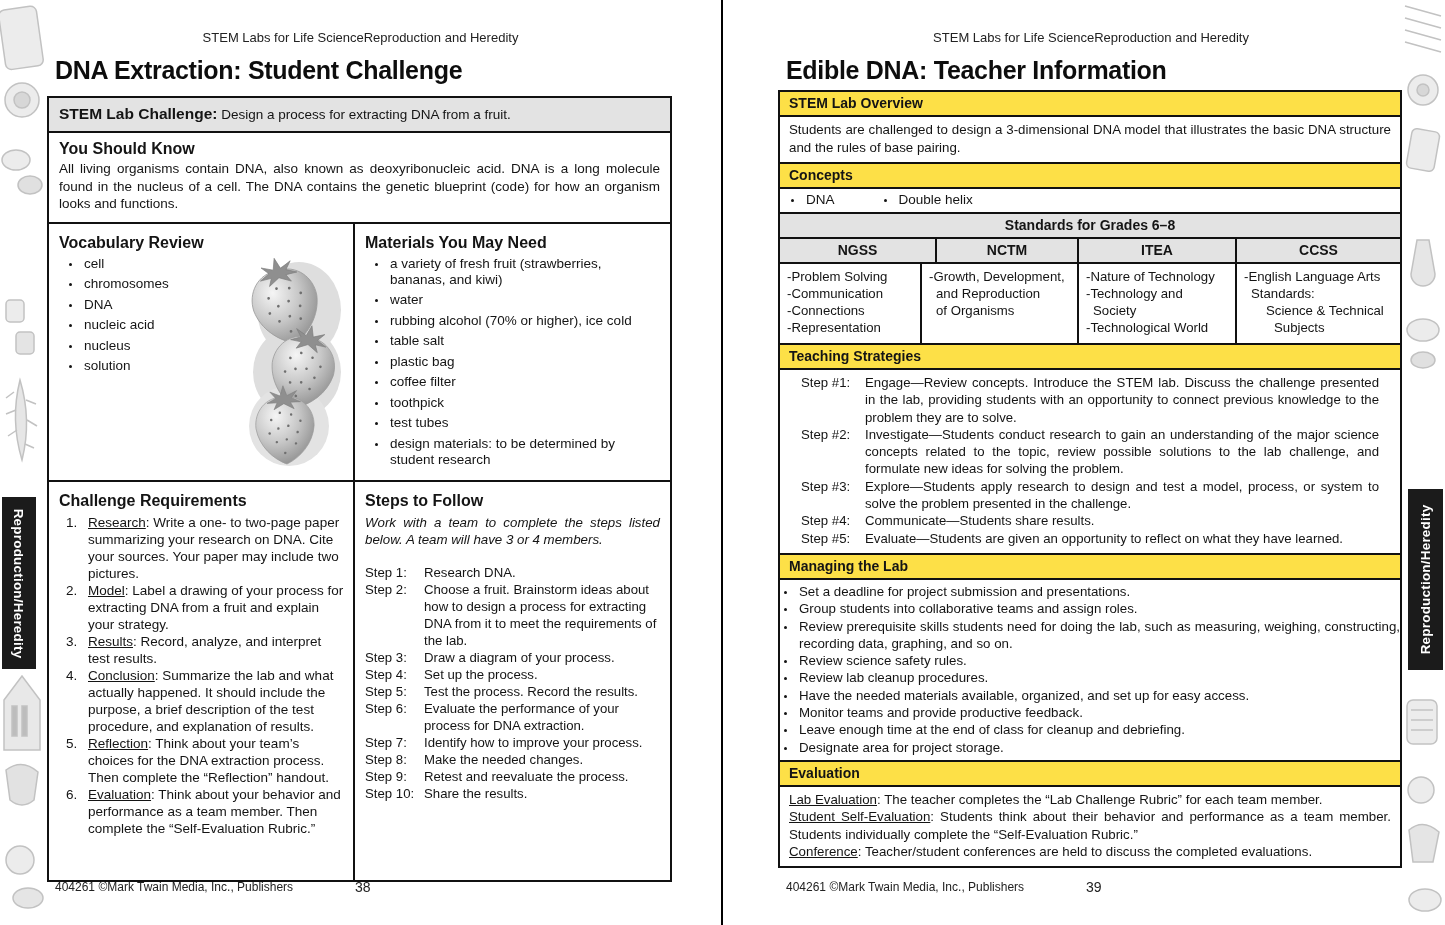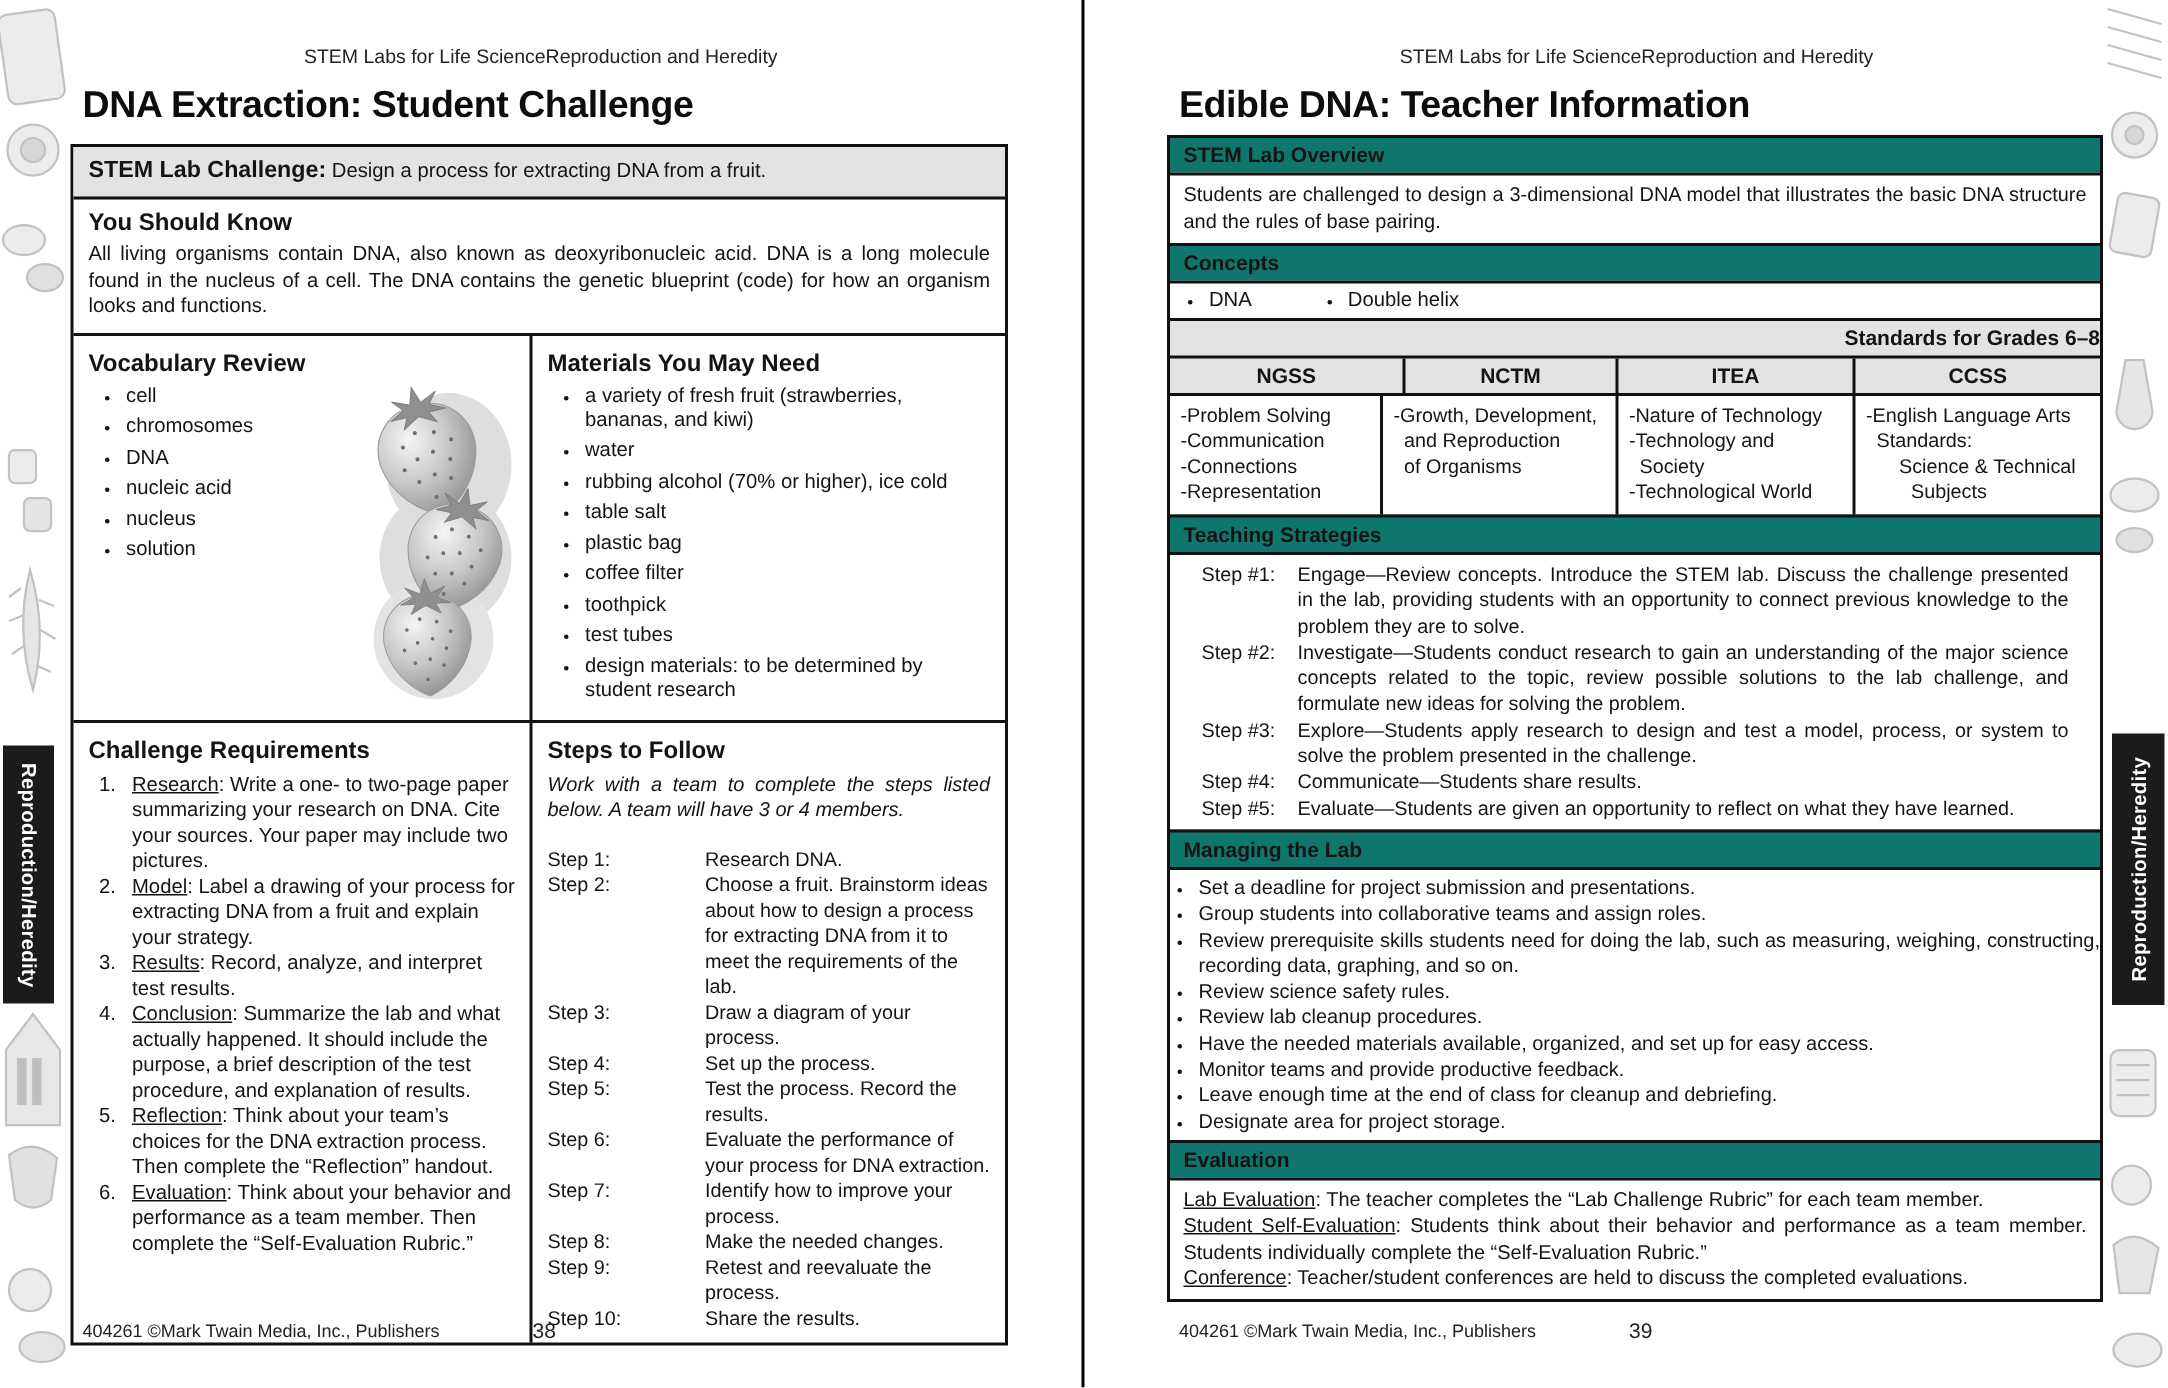--- a/index.html
+++ b/index.html
@@ -36,34 +36,34 @@
   ul.blist li{margin-bottom:4.5px;padding-left:2px;}
   ul.blist li::marker{font-size:10px;}
   .row-reqsteps{display:flex;min-height:398px;}
   .cell-req{width:306px;border-right:2px solid #111;padding:8px 8px 8px 10px;box-sizing:border-box;}
   .cell-steps{flex:1;padding:8px 10px 8px 10px;}
   .req{display:flex;font-size:13.5px;line-height:17px;}
   .req .num{width:29px;flex:none;padding-left:7px;box-sizing:border-box;}
   .req .req-text{flex:1;}
   .u{text-decoration:underline;text-align:right;}
   .steps-intro{font-style:italic;font-size:13.3px;line-height:17px;text-align:justify;margin:2px 0 16px;}
-  .step{display:flex;font-size:13.2px;line-height:17px;gap:46px;}
+  .step{display:flex;font-size:13.2px;line-height:17px;}
   .step .slabel{width:59px;flex:none;}
   .step .stext{flex:1;}
   
   .rtable{position:absolute;top:90px;left:0;right:0;border:2px solid #111;}
   .trow{border-top:2px solid #111;}
   .trow:first-child{border-top:none;}
-  .thead{background:#0f766e;font-weight:bold;font-size:14px;padding:3px 9px 4px;}
+  .thead{background:#fde047;font-weight:bold;font-size:14px;padding:3px 9px 4px;}
   .tbody{padding:4px 9px 6px;font-size:13.3px;line-height:17.5px;}
   .justify{text-align:justify;}
   ul.concepts-list{display:flex;gap:62px;margin:0;padding:3px 0 5px 24px;font-size:13.5px;}
   ul.concepts-list li{padding-left:2px;}
   ul.concepts-list li::marker{font-size:10px;}
-  .std-title{text-align:right;background:#e3e3e3;font-weight:bold;font-size:14px;padding:3px 0 4px;}
+  .std-title{text-align:center;background:#e3e3e3;font-weight:bold;font-size:14px;padding:3px 0 4px;}
   .std-heads{display:flex;background:#e3e3e3;font-weight:bold;font-size:14px;text-align:center;}
   .std-heads .hcell{padding:3px 0 4px;border-right:2px solid #111;box-sizing:border-box;}
   .std-heads .hcell:last-child{border-right:none;}
   .std-cells{display:flex;font-size:13.2px;line-height:17px;}
   .std-cells .col{padding:4px 4px 7px 7px;border-right:2px solid #111;box-sizing:border-box;}
   .std-cells .col:last-child{border-right:none;}
   .w1{width:157px;flex:none;} .w2{width:142px;flex:none;} .w3{width:158px;flex:none;} .w4{flex:1;}
   .line.ind1{padding-left:7px;} .line.ind2{padding-left:22px;} .line.ind3{padding-left:30px;}
   .tstrat{padding:4px 12px 6px;}
   .tstep{display:flex;padding:0 9px;font-size:13.2px;line-height:17.3px;}

